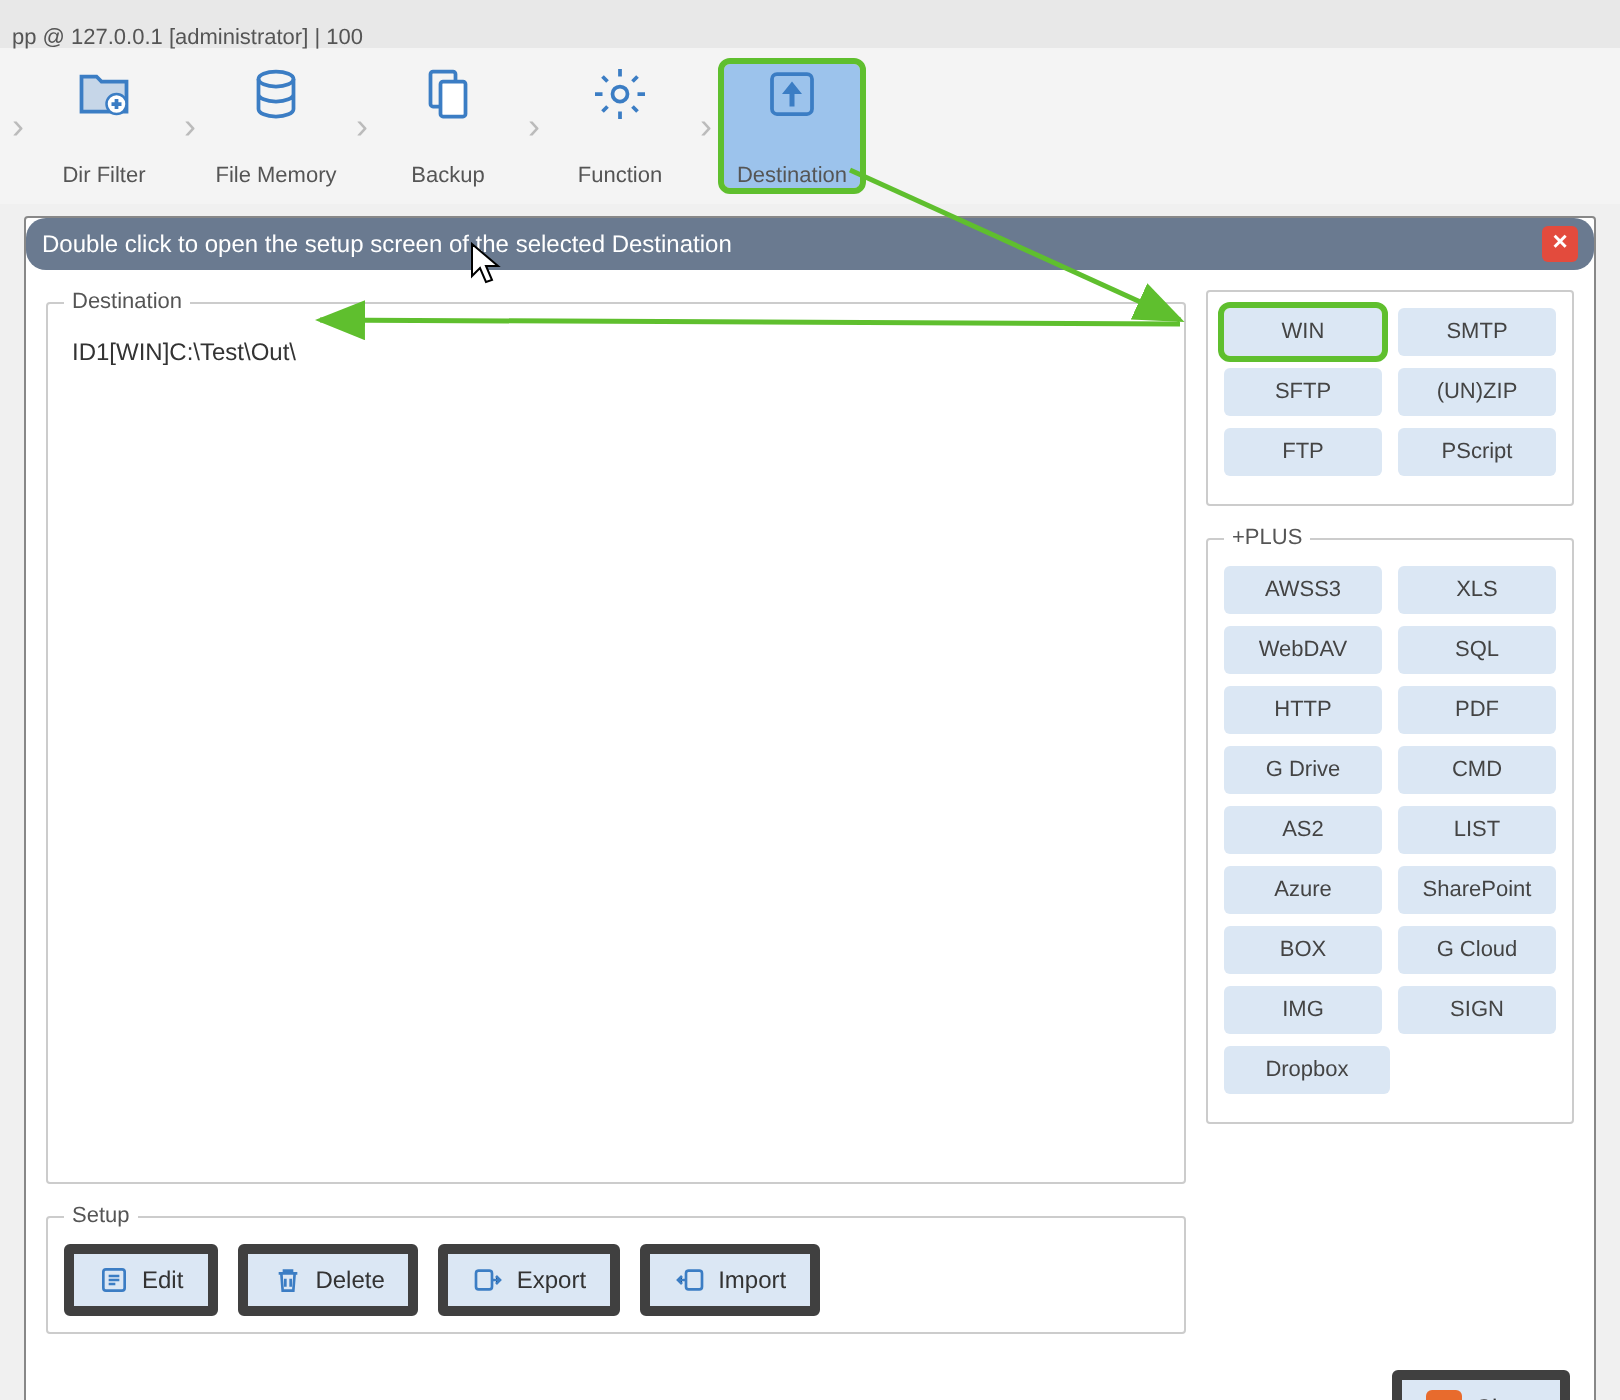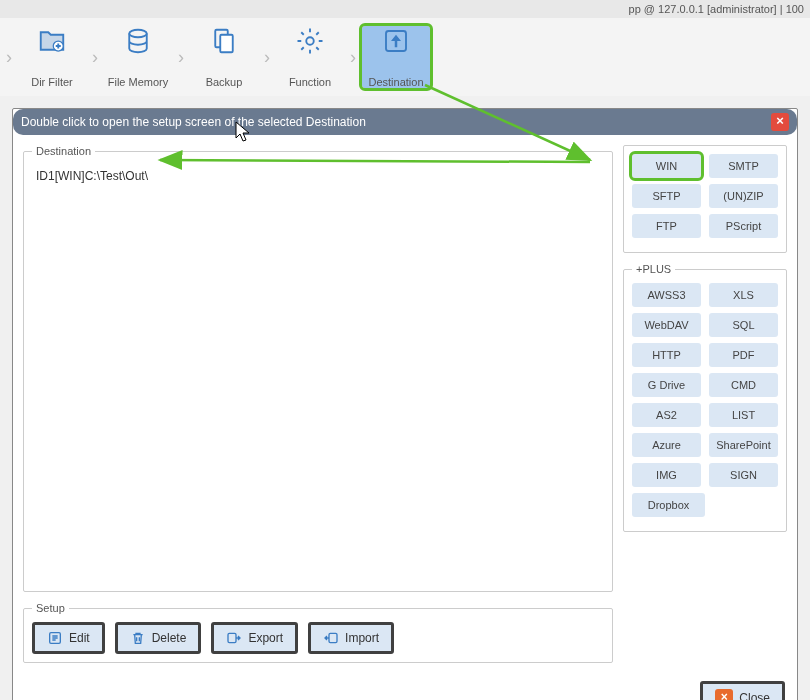--- a/index.html
+++ b/index.html
@@ -8,26 +8,25 @@
     font-family: "Segoe UI", Tahoma, sans-serif;
     font-size: 12px;
     background: #f0f0f0;
     width: 810px;
     height: 700px;
     overflow: hidden;
     position: relative;
   }
   .titlebar {
     background: #e8e8e8;
-    padding: 2px 6px;
+    padding: 12px 6px;
     font-size: 11px;
     color: #555;
     height: 18px;
     line-height: 14px;
-    text-align: right;
   }
   .toolbar {
     display: flex;
     align-items: center;
     padding: 6px 4px;
     gap: 4px;
     background: #f4f4f4;
     height: 78px;
   }
   .tool-item {
@@ -85,21 +84,21 @@
     cursor: pointer;
     font-weight: bold;
     font-size: 13px;
   }
   .dialog-body {
     padding: 10px;
     display: flex;
     gap: 10px;
   }
   .left-col { flex: 1; display: flex; flex-direction: column; gap: 10px; }
-  .right-col { width: 164px; display: flex; flex-direction: column; gap: 10px; }
+  .right-col { width: 184px; display: flex; flex-direction: column; gap: 10px; }
   fieldset {
     border: 1px solid #ccc;
     border-radius: 2px;
     padding: 8px;
     margin: 0;
   }
   fieldset legend {
     font-size: 11px;
     color: #555;
     padding: 0 4px;
@@ -115,21 +114,21 @@
   }
   .setup-row {
     display: flex;
     gap: 10px;
   }
   .btn {
     display: inline-flex;
     align-items: center;
     gap: 6px;
     background: #dbe7f4;
-    border: 3px solid #404040;
+    border: 5px solid #404040;
     border-radius: 3px;
     padding: 5px 12px;
     font-size: 12px;
     color: #333;
     cursor: pointer;
     min-width: 68px;
     justify-content: center;
   }
   .btn .ico { width: 16px; height: 16px; display: inline-flex; align-items: center; justify-content: center; color: #3b7dc4; }
   .type-row {
@@ -325,20 +324,24 @@
             </div>
             <div class="type-row">
               <div class="type-btn">AS2</div>
               <div class="type-btn">LIST</div>
             </div>
             <div class="type-row">
               <div class="type-btn">Azure</div>
               <div class="type-btn">SharePoint</div>
             </div>
             <div class="type-row">
+              <div class="type-btn">BOX</div>
+              <div class="type-btn">G Cloud</div>
+            </div>
+            <div class="type-row">
               <div class="type-btn">IMG</div>
               <div class="type-btn">SIGN</div>
             </div>
             <div class="type-row">
               <div class="type-btn">Dropbox</div>
               <div style="flex: 1 1 0%;"></div>
             </div>
           </div>
       </fieldset>
     </div>

